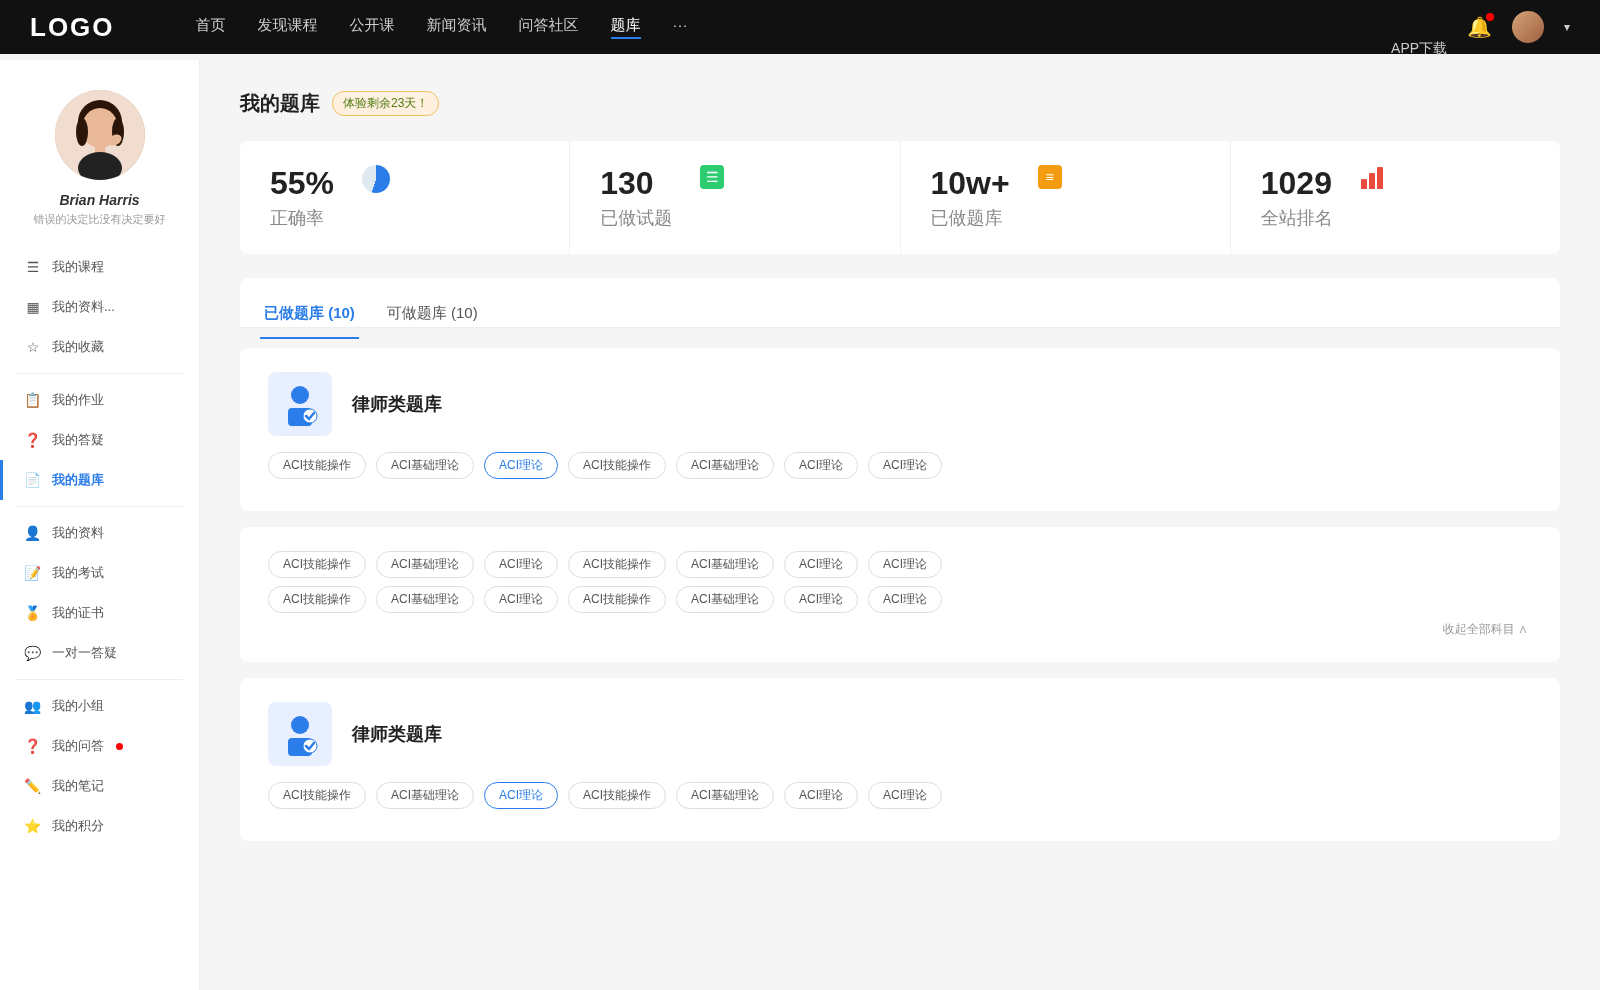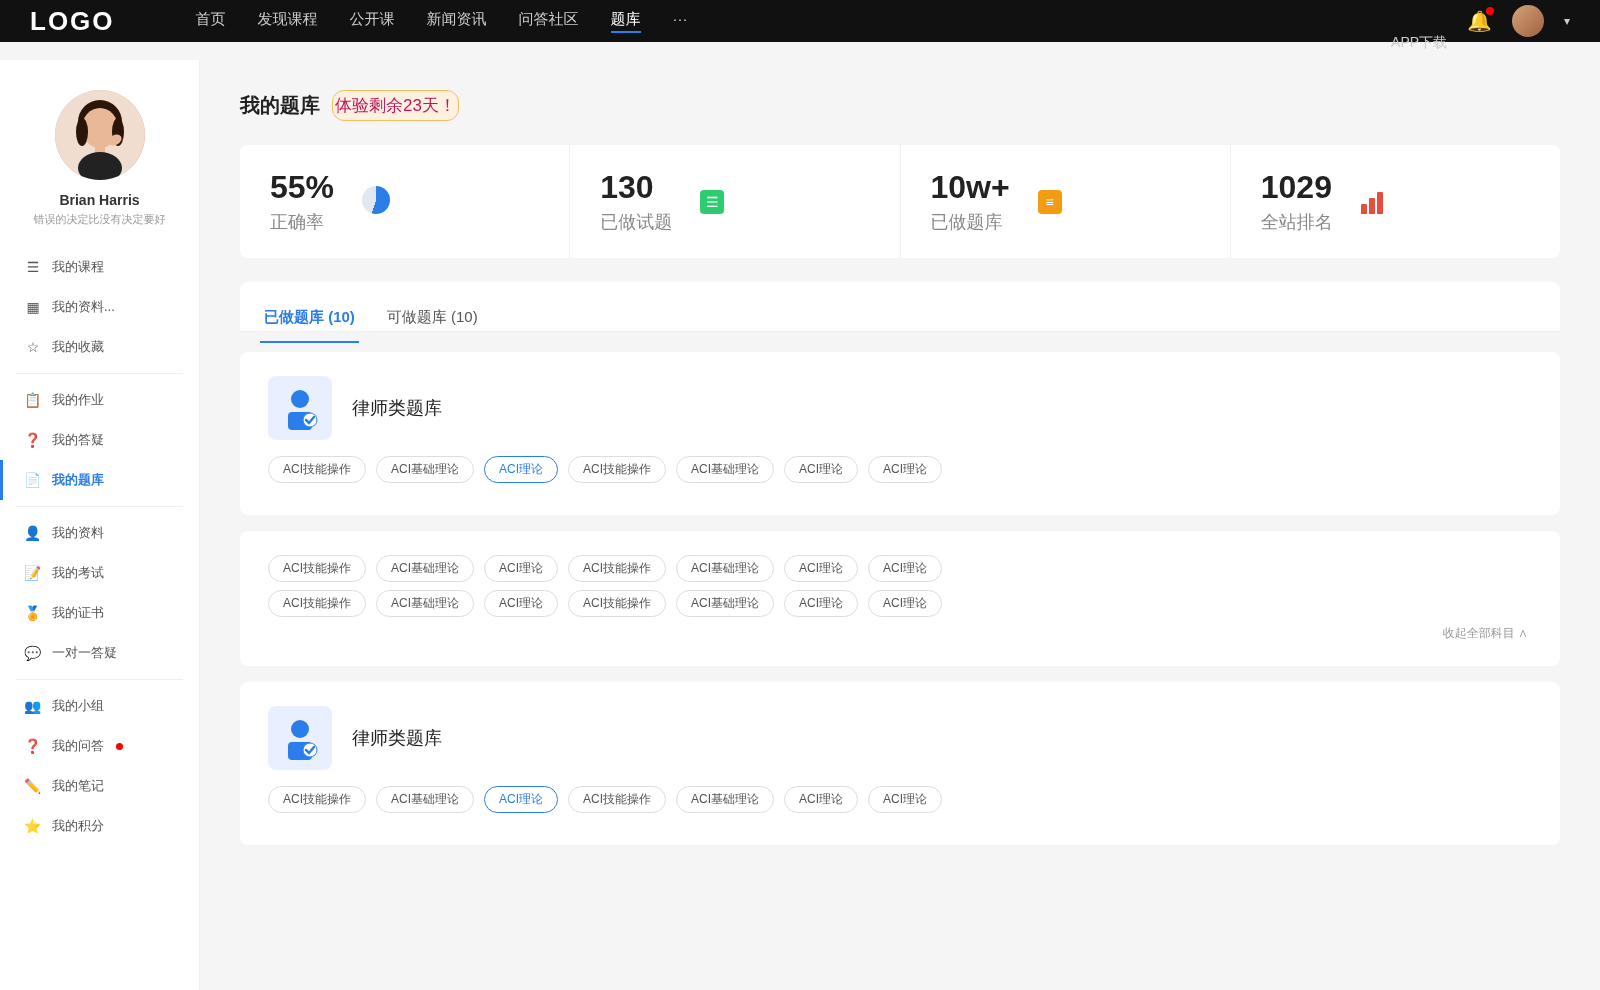--- a/index.html
+++ b/index.html
@@ -1,21 +1,21 @@
 <!DOCTYPE html>
 <html><head>
   <meta charset="utf-8">
   <style>
     * { box-sizing: border-box; margin: 0; padding: 0; }
     body { font-family: -apple-system, BlinkMacSystemFont, 'PingFang SC', 'Microsoft YaHei', sans-serif; background: #f5f5f5; color: #333; }
 
     
     .navbar {
       background: #111;
-      height: 42px;
+      height: 54px;
       display: flex;
       align-items: center;
       padding: 0 30px;
       position: fixed;
       top: 0; left: 0; right: 0;
       z-index: 100;
     }
     .navbar-logo {
       color: #fff;
       font-size: 26px;
@@ -98,20 +98,21 @@
       overflow: hidden;
       display: flex;
       align-items: center;
       justify-content: center;
     }
     .sidebar-name {
       font-size: 14px;
       font-weight: 600;
       color: #333;
       margin-bottom: 4px;
+      font-style: italic;
     }
     .sidebar-motto {
       font-size: 11px;
       color: #999;
       margin-bottom: 20px;
       text-align: center;
       padding: 0 10px;
     }
     .sidebar-menu {
       width: 100%;
@@ -172,41 +173,40 @@
       gap: 12px;
       margin-bottom: 24px;
     }
     .page-title {
       font-size: 20px;
       font-weight: 700;
       color: #222;
     }
     .trial-badge {
       background: #fff0e0;
-      color: #be185d;
+      color: #4d7c0f;
       border: 1px solid #f0c060;
       border-radius: 12px;
-      font-size: 17px;
-      padding: 3px 2px;
+      font-size: 12px;
+      padding: 3px 10px;
     }
 
     
     .stats-row {
       display: flex;
       background: #fff;
       border-radius: 8px;
       margin-bottom: 24px;
       overflow: hidden;
     }
     .stat-item {
       flex: 1;
       padding: 24px 30px;
       border-right: 1px solid #f0f0f0;
       display: flex;
-      align-items: center;
       gap: 16px;
     }
     .stat-item:last-child { border-right: none; }
     .stat-value {
       font-size: 32px;
       font-weight: 700;
       color: #222;
     }
     .stat-label {
       font-size: 18px;
@@ -256,21 +256,21 @@
       width: 64px; height: 64px;
       border-radius: 8px;
       background: #e8f0ff;
       display: flex;
       align-items: center;
       justify-content: center;
       flex-shrink: 0;
     }
     .qbank-title {
       font-size: 18px;
-      font-weight: 400;
+      font-weight: 700;
       color: #222;
     }
     .tags-row {
       display: flex;
       flex-wrap: wrap;
       gap: 10px;
       align-items: center;
       margin-bottom: 8px;
     }
     .tag {

